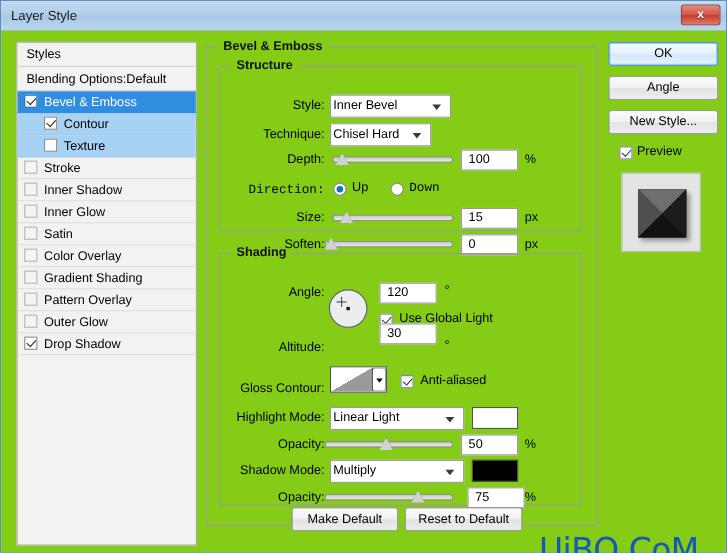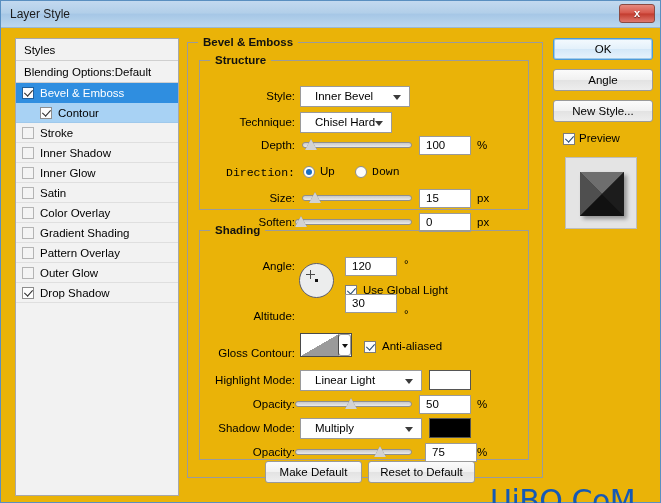--- a/index.html
+++ b/index.html
@@ -55,21 +55,21 @@
     font-weight: bold;
     text-align: center;
     line-height: 17px;
     text-shadow: 0 1px 1px rgba(0,0,0,0.5);
   }
 
   .content {
     position: absolute;
     left: 0; top: 27px;
     right: 0; bottom: 0;
-    background: #eab308;
+    background: #84cc16;
   }
 
   
   .styles-panel {
     position: absolute;
     left: 14px; top: 10px;
     width: 164px;
     height: 458px;
     box-sizing: border-box;
     background: #f2f2f2;
@@ -197,21 +197,21 @@
     padding-left: 6px;
   }
   .ddl {
     position: absolute;
     box-sizing: border-box;
     height: 21px;
     border: 1px solid #9a9a9a;
     background: #fff;
     font-size: 11.5px;
     line-height: 19px;
-    padding-left: 14px;
+    padding-left: 2px;
   }
   .ddl .arrow {
     position: absolute;
     right: 8px; top: 8px;
     width: 0; height: 0;
     border-left: 4.5px solid transparent;
     border-right: 4.5px solid transparent;
     border-top: 5px solid #3b3b3b;
   }
   .slider {
@@ -458,20 +458,23 @@
 
     <div class="styles-panel">
       <div class="styles-header">Styles</div>
       <div class="styles-blending">Blending Options:Default</div>
 
       <div class="style-row sel">
         <span class="cbx on"></span><span>Bevel &amp; Emboss</span>
       </div>
       <div class="style-row sub">
         <span class="cbx on"></span><span>Contour</span>
+      </div>
+      <div class="style-row sub">
+        <span class="cbx"></span><span>Texture</span>
       </div>
       <div class="style-row">
         <span class="cbx dim"></span><span>Stroke</span>
       </div>
       <div class="style-row">
         <span class="cbx dim"></span><span>Inner Shadow</span>
       </div>
       <div class="style-row">
         <span class="cbx dim"></span><span>Inner Glow</span>
       </div>

